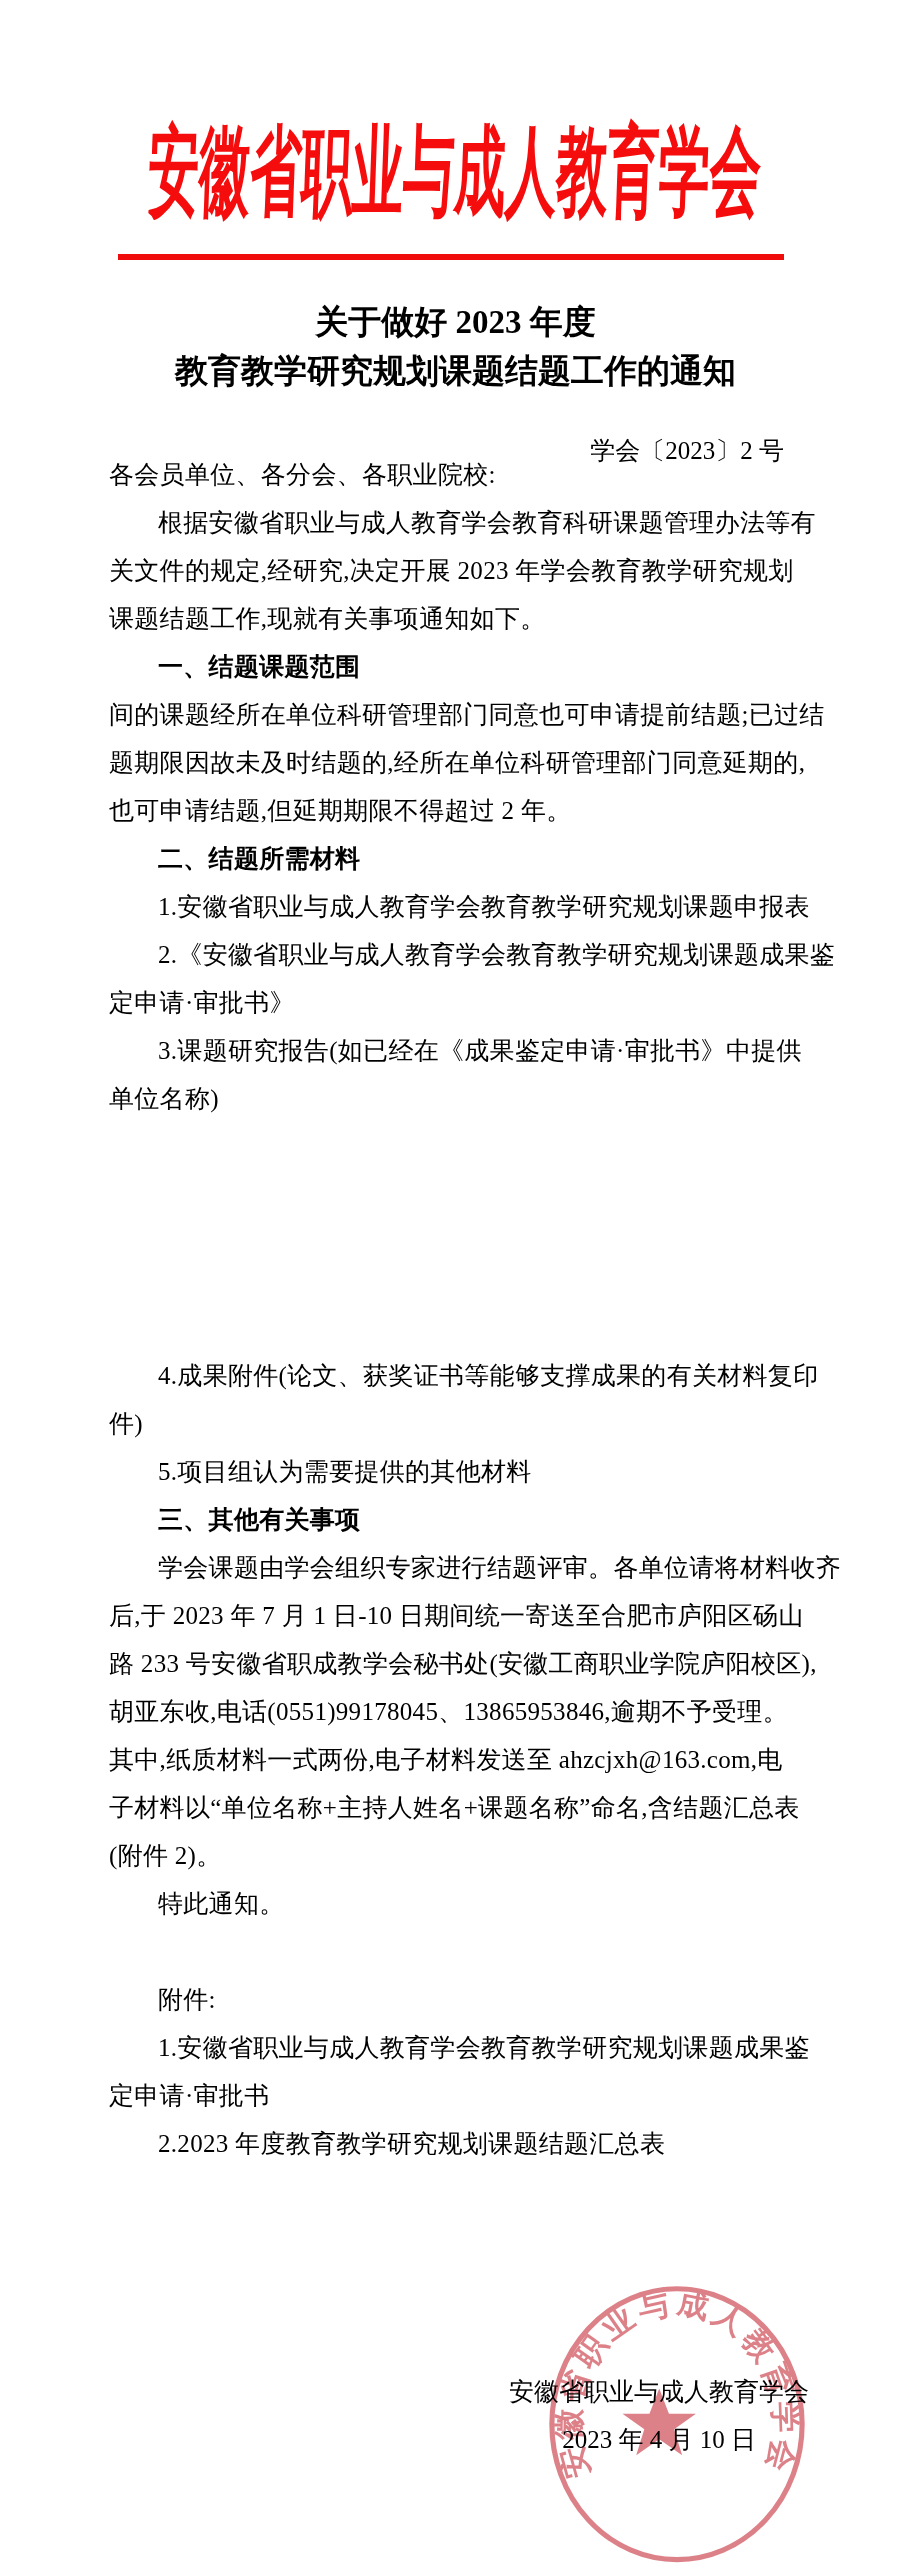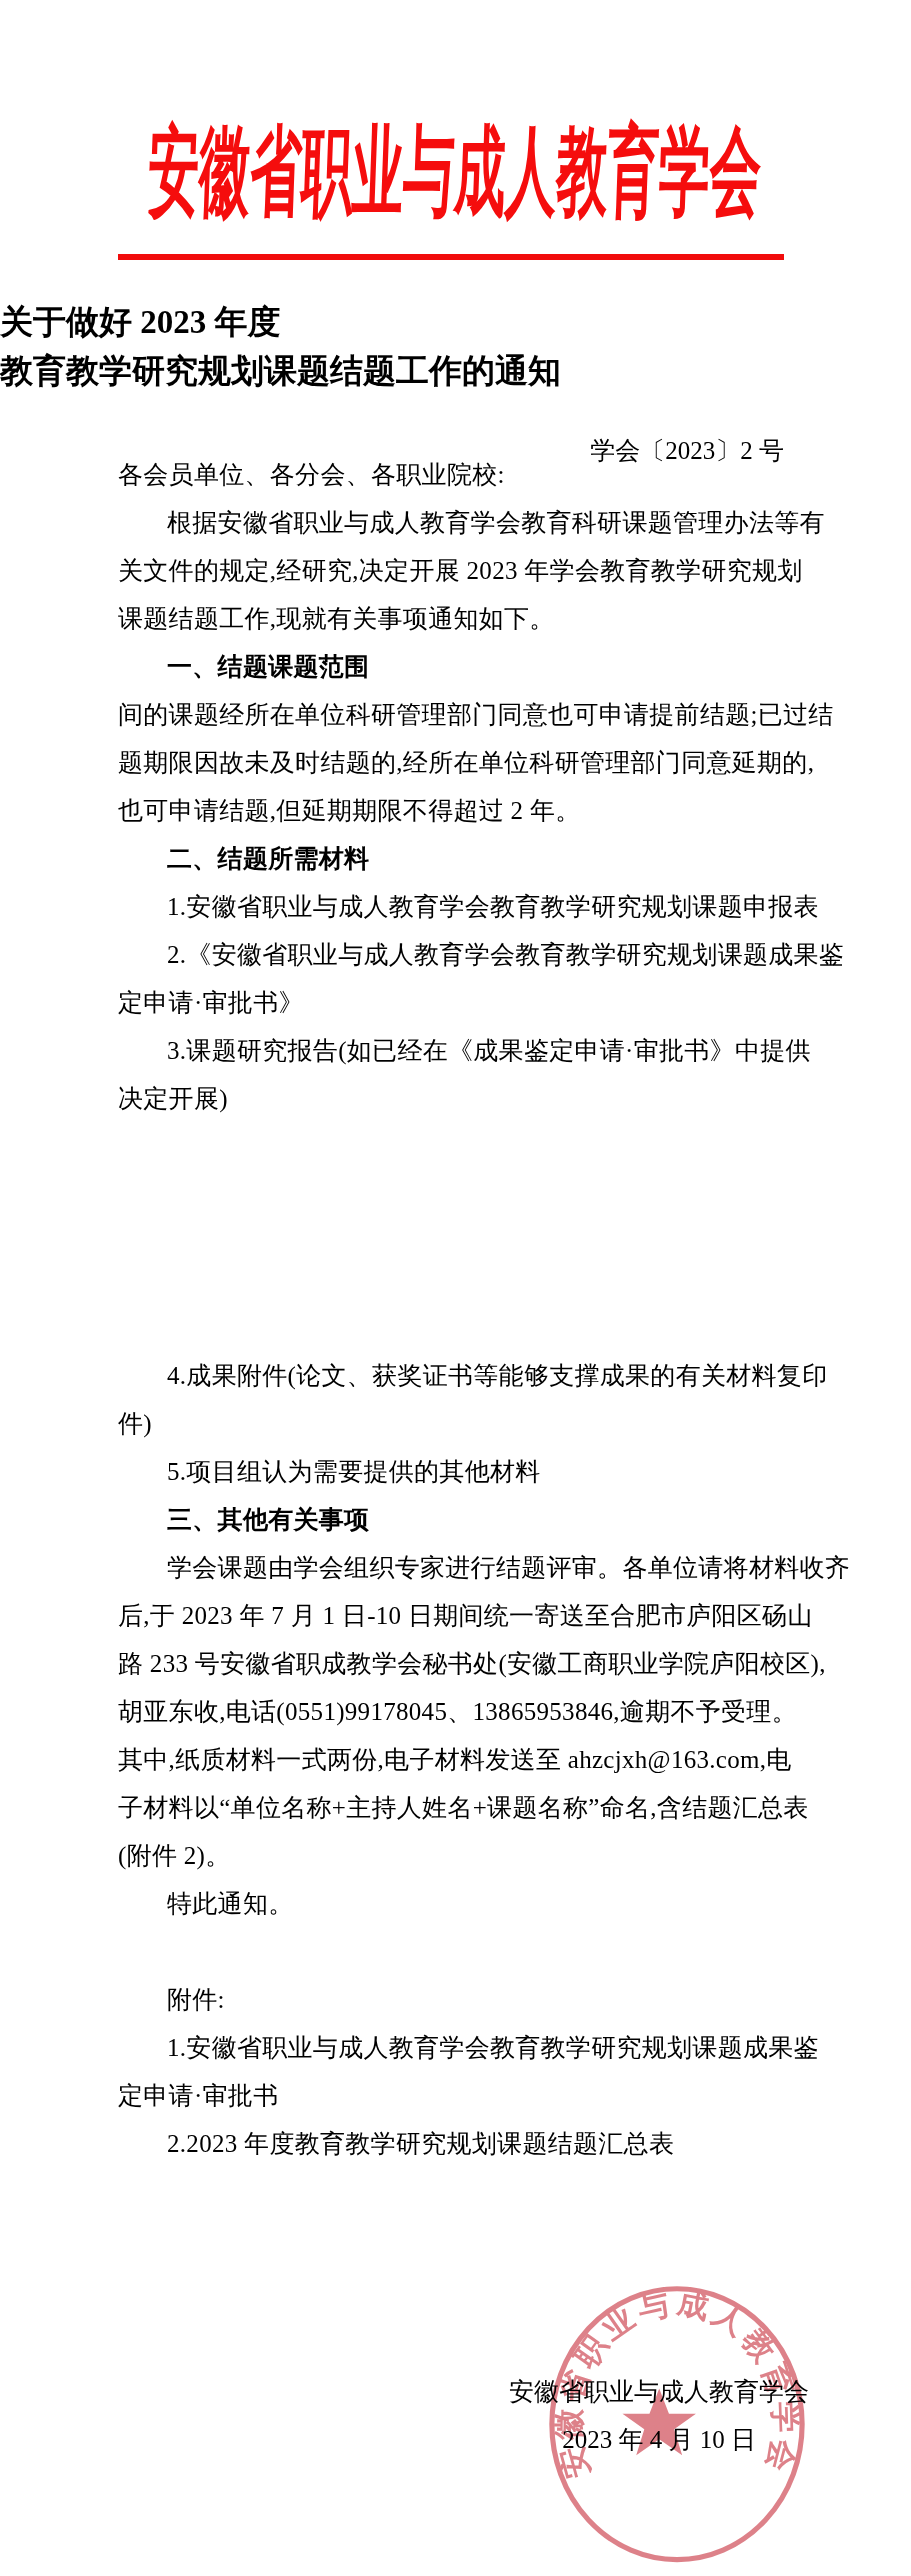--- a/index.html
+++ b/index.html
@@ -19,33 +19,33 @@
     white-space:nowrap;
     transform:scale(0.74,1.42) skewX(-4deg);
     transform-origin:50% 30%;
   }
   .red-rule{
     position:absolute;top:254px;left:118px;
     width:666px;height:5.7px;
   }
   .doc-title{
     position:absolute;left:0;right:0;
-    text-align:left;
+    text-align:center;
     font-size:33px;font-weight:bold;
     line-height:49px;height:49px;white-space:nowrap;
   }
   .doc-title.t1{top:298px;}
   .doc-title.t2{top:347px;}
   .doc-number{
     position:absolute;top:427px;right:127px;
     font-size:25px;line-height:48px;height:48px;white-space:nowrap;
   }
   
   .body-col{
-    position:absolute;top:451px;left:109px;width:699px;margin-left:9px;
+    position:absolute;top:451px;left:109px;width:699px;
   }
   .line{
     height:48px;line-height:48px;
     font-size:25px;white-space:nowrap;
     letter-spacing:0.3px;
   }
   .l-indent{padding-left:49px;}
   .l-heading{padding-left:49px;font-weight:bold;}
   .l-gap{height:229px;}
   .l-blank{height:48px;}
@@ -88,21 +88,21 @@
       <div class="line l-plain">课题结题工作,现就有关事项通知如下。</div>
       <div class="line l-heading">一、结题课题范围</div>
       <div class="line l-plain">间的课题经所在单位科研管理部门同意也可申请提前结题;已过结</div>
       <div class="line l-plain">题期限因故未及时结题的,经所在单位科研管理部门同意延期的,</div>
       <div class="line l-plain">也可申请结题,但延期期限不得超过 2 年。</div>
       <div class="line l-heading">二、结题所需材料</div>
       <div class="line l-indent">1.安徽省职业与成人教育学会教育教学研究规划课题申报表</div>
       <div class="line l-indent">2.《安徽省职业与成人教育学会教育教学研究规划课题成果鉴</div>
       <div class="line l-plain">定申请·审批书》</div>
       <div class="line l-indent">3.课题研究报告(如已经在《成果鉴定申请·审批书》中提供</div>
-      <div class="line l-plain">决定开展)</div>
+      <div class="line l-plain">单位名称)</div>
       <div class="line l-gap"></div>
       <div class="line l-indent">4.成果附件(论文、获奖证书等能够支撑成果的有关材料复印</div>
       <div class="line l-plain">件)</div>
       <div class="line l-indent">5.项目组认为需要提供的其他材料</div>
       <div class="line l-heading">三、其他有关事项</div>
       <div class="line l-indent">学会课题由学会组织专家进行结题评审。各单位请将材料收齐</div>
       <div class="line l-plain">后,于 2023 年 7 月 1 日-10 日期间统一寄送至合肥市庐阳区砀山</div>
       <div class="line l-plain">路 233 号安徽省职成教学会秘书处(安徽工商职业学院庐阳校区),</div>
       <div class="line l-plain">胡亚东收,电话(0551)99178045、13865953846,逾期不予受理。</div>
       <div class="line l-plain">其中,纸质材料一式两份,电子材料发送至 ahzcjxh@163.com,电</div>

